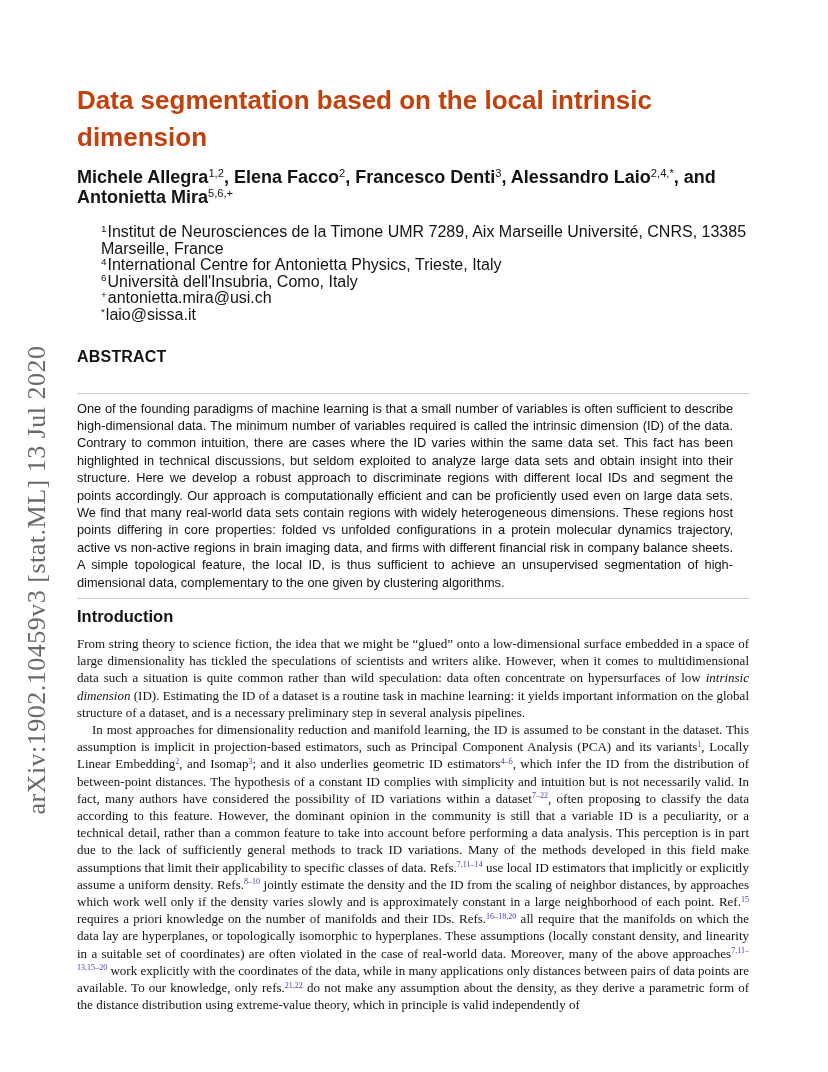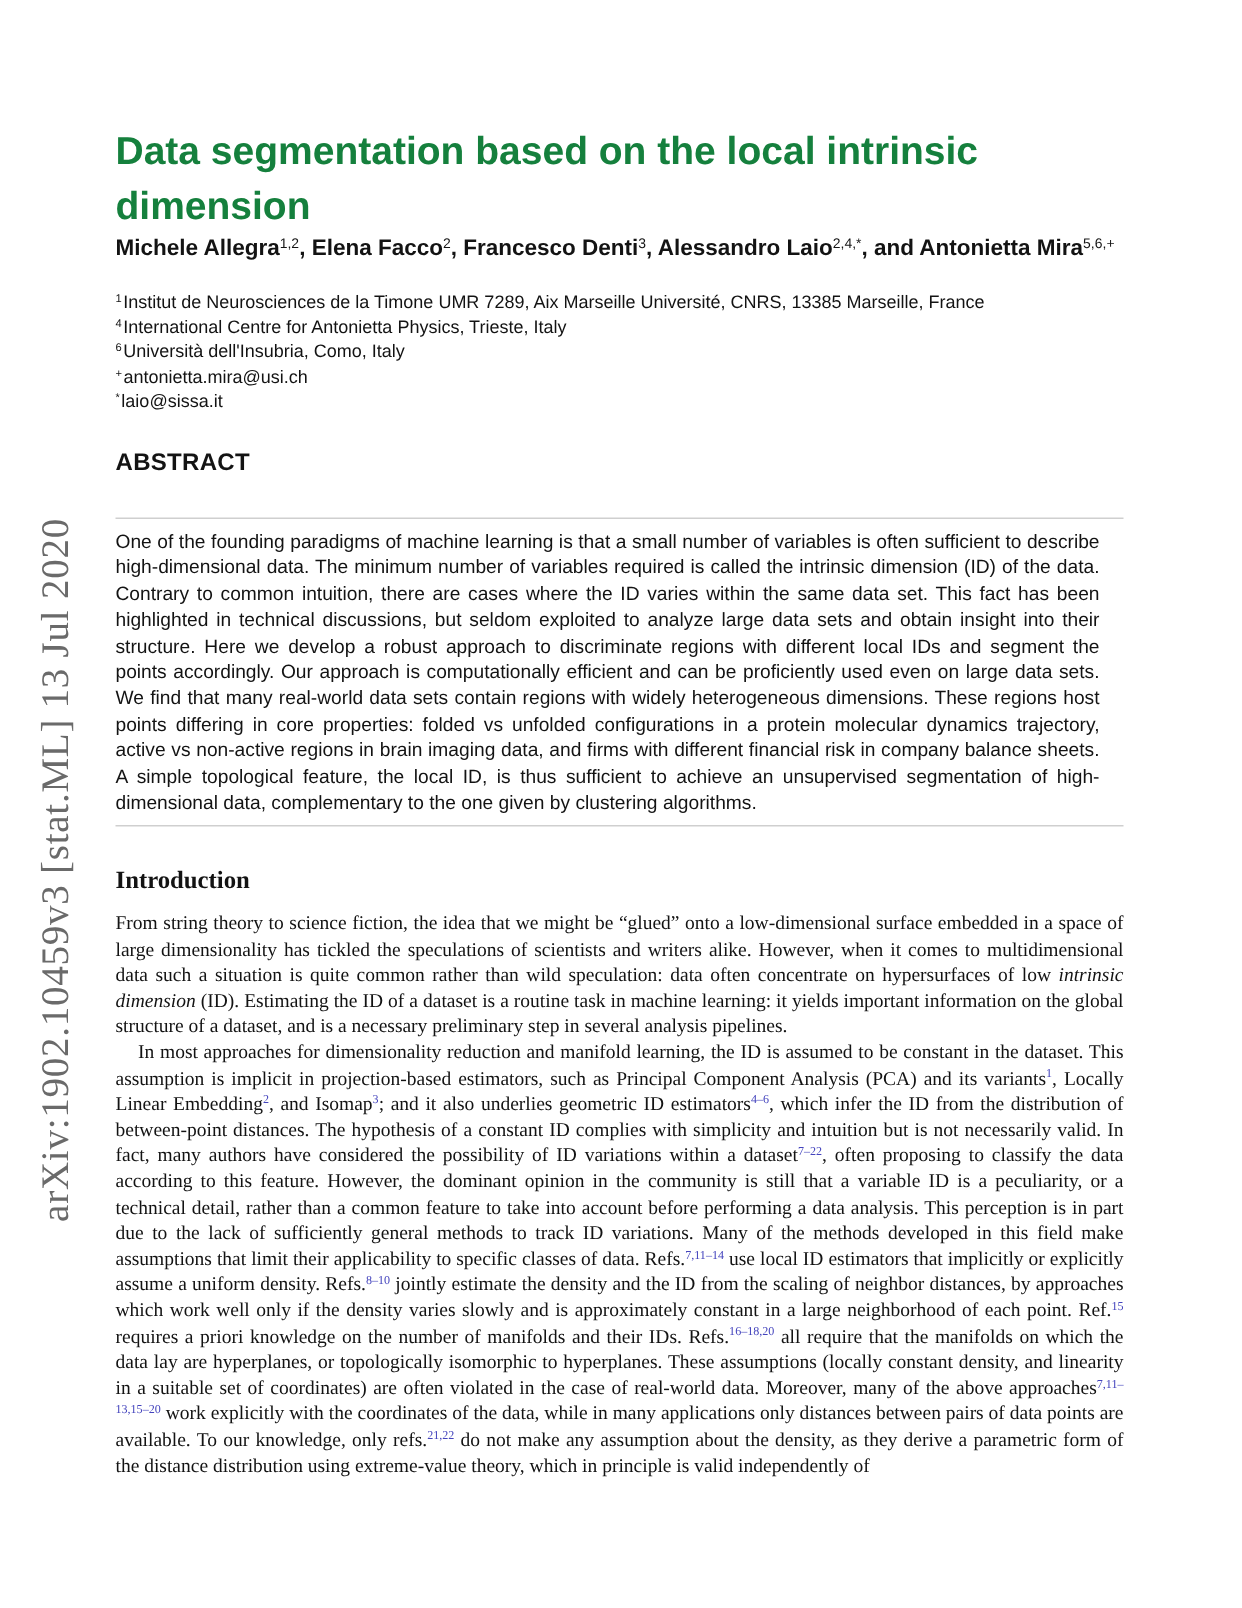--- a/index.html
+++ b/index.html
@@ -31,41 +31,43 @@
     position:absolute;
     left:77px;top:0;
     width:672px;
   }
   h1.title{
     margin:82px 0 0 0;
     font-family:"Liberation Sans",sans-serif;
     font-weight:bold;
     font-size:26px;
     line-height:37px;
-    color:#15803d;
+    color:#c2410c;
   }
   .authors{
+    margin-top:11px;
     font-family:"Liberation Sans",sans-serif;
     font-weight:bold;
-    font-size:15px;
+    font-size:18px;
     line-height:20px;
   }
   .authors sup{font-weight:400;}
   sup{
     font-size:0.62em;
     line-height:0;
     vertical-align:baseline;
     position:relative;
     top:-0.55em;
   }
   .affiliations{
     margin-top:17px;
     font-family:"Liberation Sans",sans-serif;
-    font-size:12px;
+    font-size:16px;
     line-height:16.6px;
+    margin-left:24px;
   }
   .aff sup{margin-right:1px;}
   h2.abstract-heading{
     margin:24px 0 16px 0;
     font-family:"Liberation Sans",sans-serif;
     font-size:16px;
     letter-spacing:0.2px;
     font-weight:bold;
   }
   .rule{
@@ -77,22 +79,22 @@
   .rule-top{margin-top:27px;}
   .rule-bottom{margin-top:7px;}
   p.abstract-text{
     margin:6px 16px 0 0;
     font-family:"Liberation Sans",sans-serif;
     font-size:12.8px;
     line-height:17.4px;
     text-align:justify;
   }
   h2.section-heading{
-    margin:26px 0 0 0;
-    font-family:Liberation Serif, serif;
+    margin:8px 0 0 0;
+    font-family:Liberation Sans, sans-serif;
     font-size:16.5px;
     font-weight:bold;
   }
   p.body-par{
     margin:9px 0 0 0;
     font-family:"Liberation Serif",serif;
     font-size:13px;
     line-height:17.2px;
     text-align:justify;
   }

